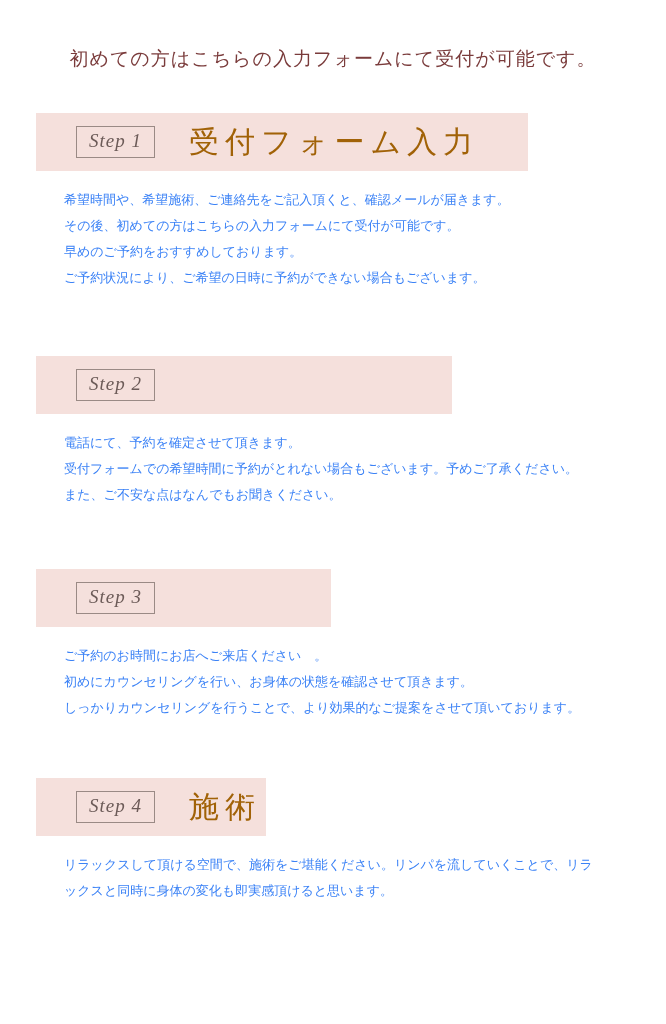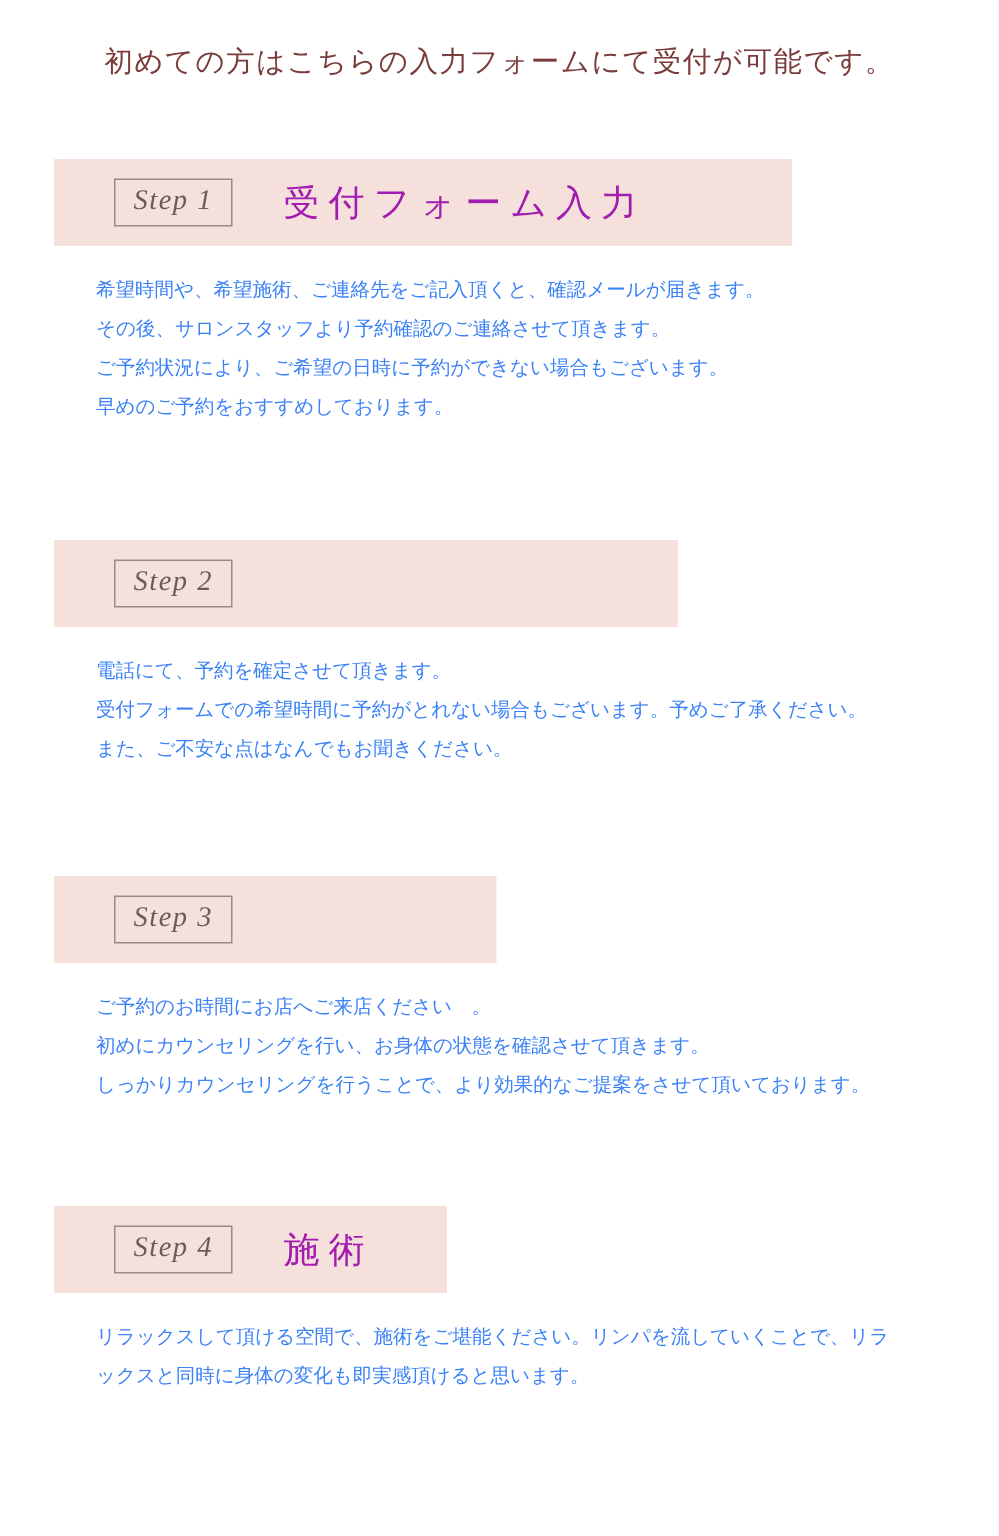--- a/index.html
+++ b/index.html
@@ -18,55 +18,55 @@
     width: 666px;
     height: 1024px;
     background: #ffffff;
   }
   .intro {
     text-align: center;
     color: #7a3b3b;
     font-family: "Liberation Serif", serif;
     font-size: 19px;
     letter-spacing: 1px;
-    padding-top: 28px;
+    padding-top: 46px;
     font-weight: 400;
   }
   .step-block {
-    margin-top: 16px;
+    margin-top: 5px;
   }
   .step-header {
     background: #f5e0dc;
     margin-left: 36px;
     height: 58px;
     display: flex;
     align-items: center;
     box-sizing: border-box;
   }
   .step-header.w1 { width: 492px; }
   .step-header.w2 { width: 416px; }
   .step-header.w3 { width: 295px; align-items: center; }
-  .step-header.w4 { width: 262px; }
+  .step-header.w4 { width: 230px; }
 
   .step-badge {
     border: 1px solid #9a8a85;
     color: #6c5b58;
     font-family: "Liberation Serif", serif;
     font-style: italic;
     font-size: 19px;
     padding: 3px 12px 5px 12px;
     margin-left: 40px;
     letter-spacing: 1px;
     white-space: nowrap;
     line-height: 1.2;
   }
   .step-title {
     font-family: "Liberation Serif", serif;
-    font-size: 24px;
-    color: #a21caf;
+    font-size: 30px;
+    color: #a16207;
     margin-left: 34px;
     letter-spacing: 6px;
     white-space: nowrap;
   }
   .step-body {
     margin: 16px 60px 0 64px;
     color: #3b82f6;
     font-size: 13px;
     line-height: 2.0;
     font-family: Liberation Sans, sans-serif;
@@ -88,23 +88,23 @@
 
   <div class="gap-top"></div>
 
   <div class="step-block">
     <div class="step-header w1">
       <span class="step-badge">Step 1</span>
       <span class="step-title">受付フォーム入力</span>
     </div>
     <div class="step-body">
       <p>希望時間や、希望施術、ご連絡先をご記入頂くと、確認メールが届きます。</p>
-      <p>その後、サロンスタッフより予約確認のご連絡させて頂きます。</p>
+      <p>その後、初めての方はこちらの入力フォームにて受付が可能です。</p>
+      <p>早めのご予約をおすすめしております。</p>
       <p>ご予約状況により、ご希望の日時に予約ができない場合もございます。</p>
-      <p>早めのご予約をおすすめしております。</p>
     </div>
   </div>
 
   <div class="gap-1"></div>
 
   <div class="step-block">
     <div class="step-header w2">
       <span class="step-badge">Step 2</span>
     </div>
     <div class="step-body">

